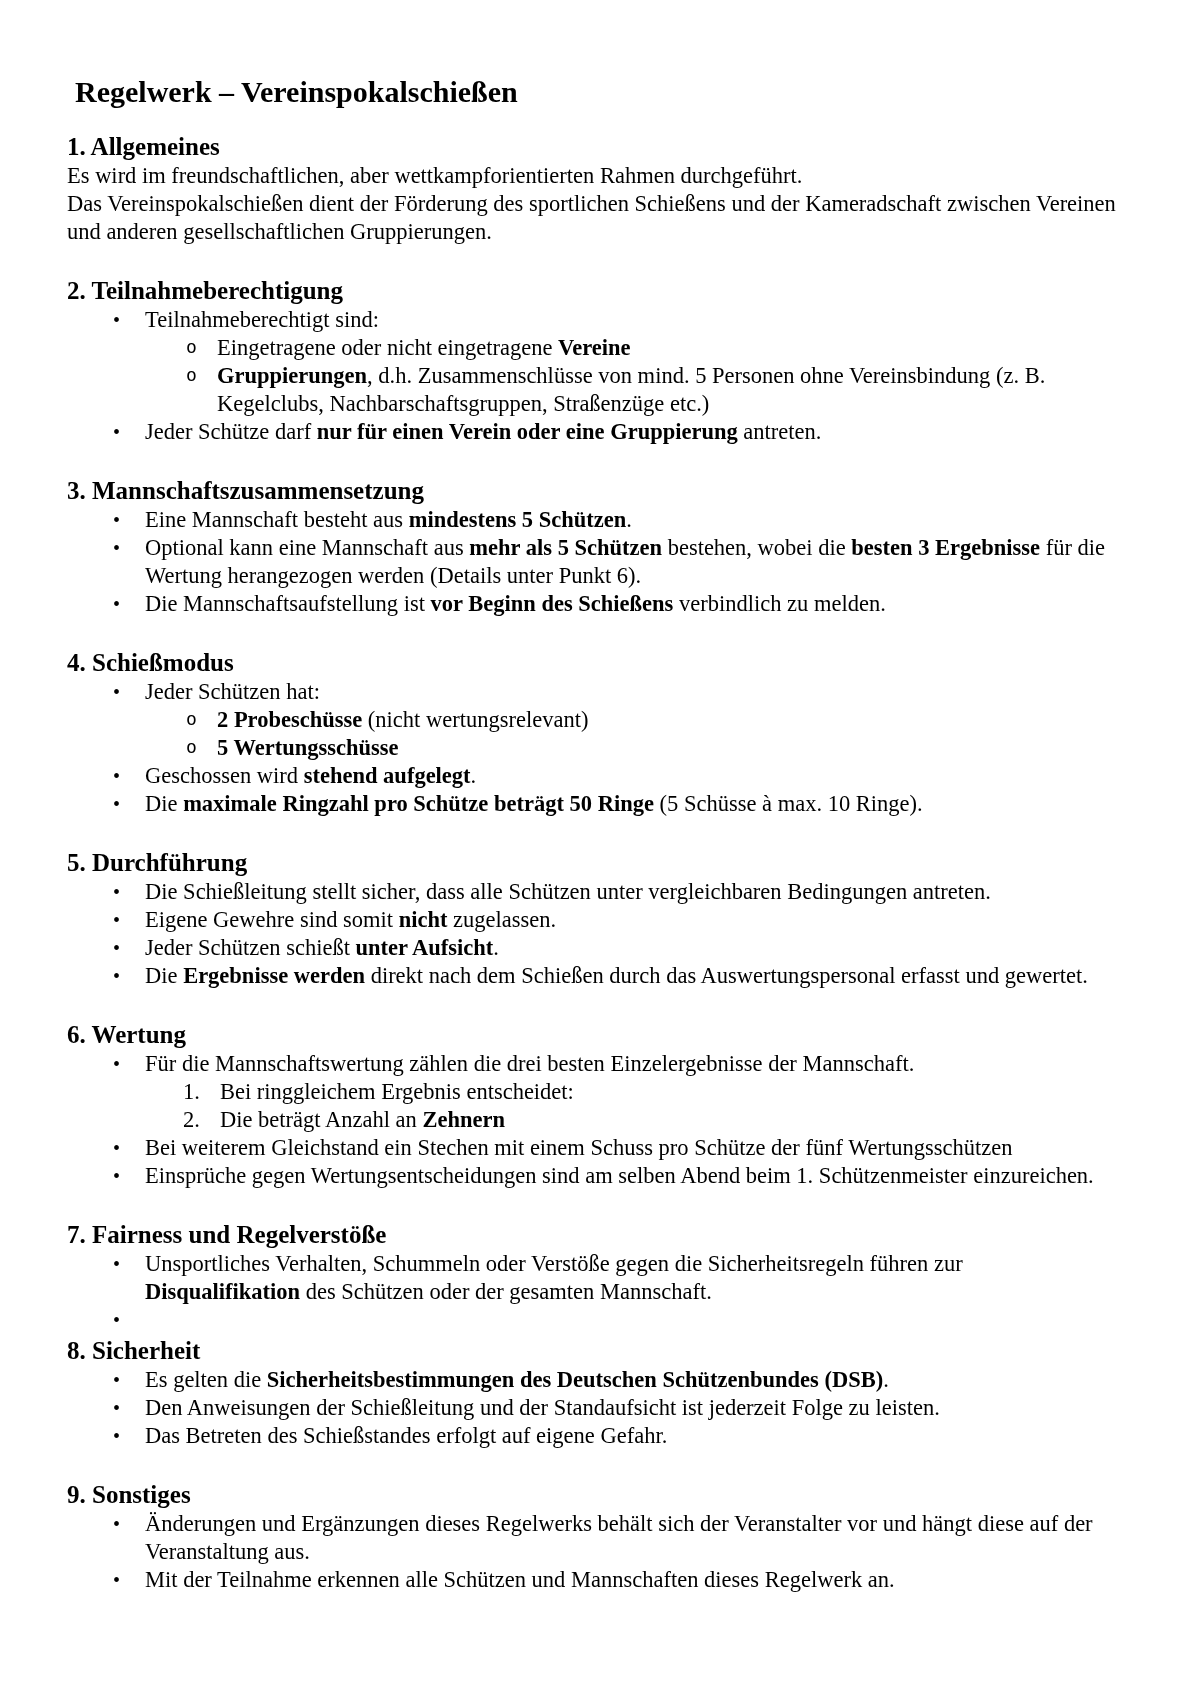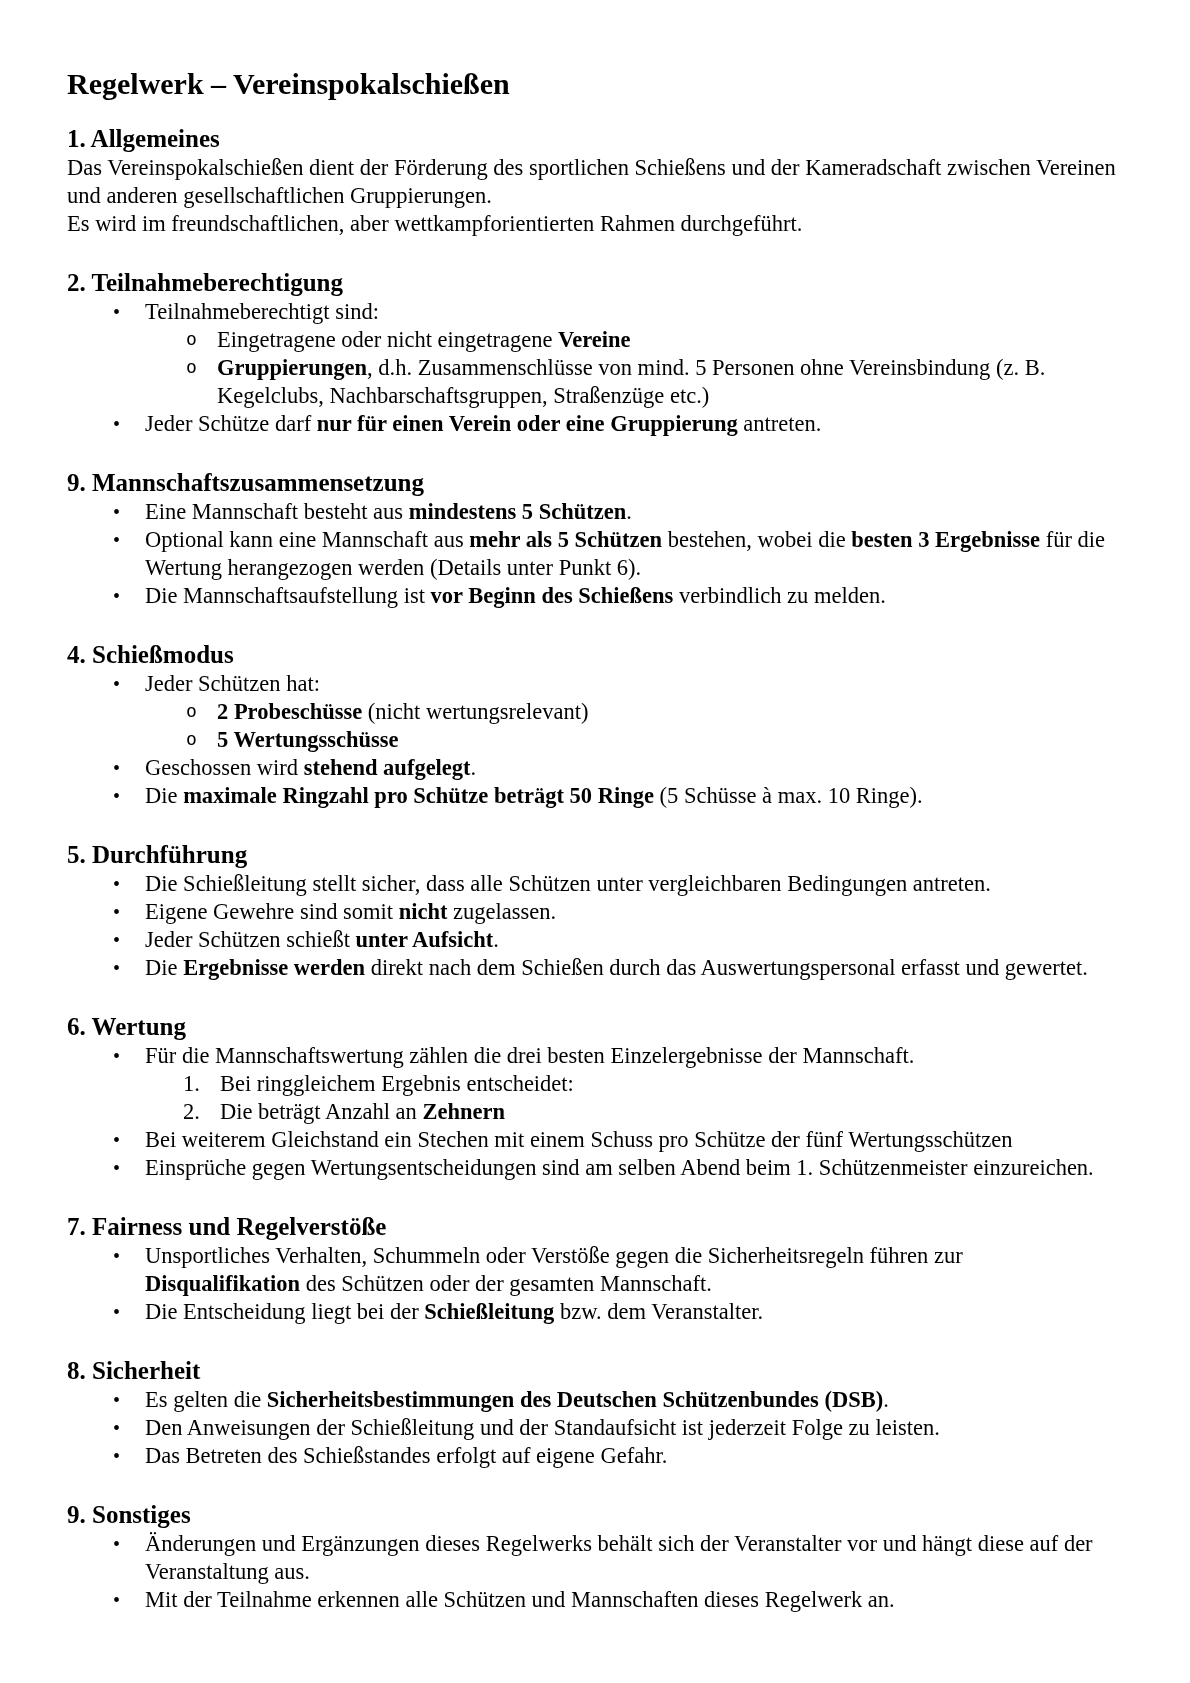--- a/index.html
+++ b/index.html
@@ -16,21 +16,21 @@
     color: #000000;
     font-family: "Liberation Serif", "DejaVu Serif", serif;
     font-size: 22.5px;
     line-height: 28px;
     overflow: hidden;
   }
   .doc-title {
     font-size: 30px;
     line-height: 36px;
     font-weight: bold;
-    margin: 0;
+    margin: 8px;
   }
   .sec-heading {
     font-size: 25px;
     line-height: 30px;
     font-weight: bold;
     margin: 30px 0 0 0;
   }
   .doc-sections section:first-child .sec-heading {
     margin-top: 22px;
   }
@@ -68,32 +68,32 @@
   b { font-weight: bold; }
 </style>
 </head>
 <body>
 
 <main class="page">
   <h1 class="doc-title">Regelwerk – Vereinspokalschießen</h1>
   <div class="doc-sections">
       <section>
         <h2 class="sec-heading">1. Allgemeines</h2>
+        <div class="p"><span><span>Es wird im freundschaftlichen, aber wettkampforientierten Rahmen durchgeführt.</span></span></div>
         <div class="p"><span><span>Das Vereinspokalschießen dient der Förderung des sportlichen Schießens und der Kameradschaft zwischen Vereinen und anderen gesellschaftlichen Gruppierungen.</span></span></div>
-        <div class="p"><span><span>Es wird im freundschaftlichen, aber wettkampforientierten Rahmen durchgeführt.</span></span></div>
       </section>
       <section>
         <h2 class="sec-heading">2. Teilnahmeberechtigung</h2>
         <div class="li1"><span class="marker">•</span><span><span>Teilnahmeberechtigt sind:</span></span></div>
         <div class="li2"><span class="marker">o</span><span><span>Eingetragene oder nicht eingetragene </span><b>Vereine</b></span></div>
         <div class="li2"><span class="marker">o</span><span><b>Gruppierungen</b><span>, d.h. Zusammenschlüsse von mind. 5 Personen ohne Vereinsbindung (z. B. Kegelclubs, Nachbarschaftsgruppen, Straßenzüge etc.)</span></span></div>
         <div class="li1"><span class="marker">•</span><span><span>Jeder Schütze darf </span><b>nur für einen Verein oder eine Gruppierung</b><span> antreten.</span></span></div>
       </section>
       <section>
-        <h2 class="sec-heading">9. Mannschaftszusammensetzung</h2>
+        <h2 class="sec-heading">3. Mannschaftszusammensetzung</h2>
         <div class="li1"><span class="marker">•</span><span><span>Eine Mannschaft besteht aus </span><b>mindestens 5 Schützen</b><span>.</span></span></div>
         <div class="li1"><span class="marker">•</span><span><span>Optional kann eine Mannschaft aus </span><b>mehr als 5 Schützen</b><span> bestehen, wobei die </span><b>besten 3 Ergebnisse</b><span> für die Wertung herangezogen werden (Details unter Punkt 6).</span></span></div>
         <div class="li1"><span class="marker">•</span><span><span>Die Mannschaftsaufstellung ist </span><b>vor Beginn des Schießens</b><span> verbindlich zu melden.</span></span></div>
       </section>
       <section>
         <h2 class="sec-heading">4. Schießmodus</h2>
         <div class="li1"><span class="marker">•</span><span><span>Jeder Schützen hat:</span></span></div>
         <div class="li2"><span class="marker">o</span><span><b>2 Probeschüsse</b><span> (nicht wertungsrelevant)</span></span></div>
         <div class="li2"><span class="marker">o</span><span><b>5 Wertungsschüsse</b></span></div>
         <div class="li1"><span class="marker">•</span><span><span>Geschossen wird </span><b>stehend aufgelegt</b><span>.</span></span></div>
@@ -110,21 +110,21 @@
         <h2 class="sec-heading">6. Wertung</h2>
         <div class="li1"><span class="marker">•</span><span><span>Für die Mannschaftswertung zählen die drei besten Einzelergebnisse der Mannschaft.</span></span></div>
         <div class="ln"><span class="marker">1.</span><span><span>Bei ringgleichem Ergebnis entscheidet:</span></span></div>
         <div class="ln"><span class="marker">2.</span><span><span>Die beträgt Anzahl an </span><b>Zehnern</b></span></div>
         <div class="li1"><span class="marker">•</span><span><span>Bei weiterem Gleichstand ein Stechen mit einem Schuss pro Schütze der fünf Wertungsschützen</span></span></div>
         <div class="li1"><span class="marker">•</span><span><span>Einsprüche gegen Wertungsentscheidungen sind am selben Abend beim 1. Schützenmeister einzureichen.</span></span></div>
       </section>
       <section>
         <h2 class="sec-heading">7. Fairness und Regelverstöße</h2>
         <div class="li1"><span class="marker">•</span><span><span>Unsportliches Verhalten, Schummeln oder Verstöße gegen die Sicherheitsregeln führen zur </span><b>Disqualifikation</b><span> des Schützen oder der gesamten Mannschaft.</span></span></div>
-        <div class="li1"><span class="marker">•</span><span><span>Die Entscheidung liegt bei der </span><b>Schießleitung</b><span> bzw. dem Veranstalter.</span></span></div>
+        <div class="li1"><span class="marker">•</span></div>
       </section>
       <section>
         <h2 class="sec-heading">8. Sicherheit</h2>
         <div class="li1"><span class="marker">•</span><span><span>Es gelten die </span><b>Sicherheitsbestimmungen des Deutschen Schützenbundes (DSB)</b><span>.</span></span></div>
         <div class="li1"><span class="marker">•</span><span><span>Den Anweisungen der Schießleitung und der Standaufsicht ist jederzeit Folge zu leisten.</span></span></div>
         <div class="li1"><span class="marker">•</span><span><span>Das Betreten des Schießstandes erfolgt auf eigene Gefahr.</span></span></div>
       </section>
       <section>
         <h2 class="sec-heading">9. Sonstiges</h2>
         <div class="li1"><span class="marker">•</span><span><span>Änderungen und Ergänzungen dieses Regelwerks behält sich der Veranstalter vor und hängt diese auf der Veranstaltung aus.</span></span></div>

